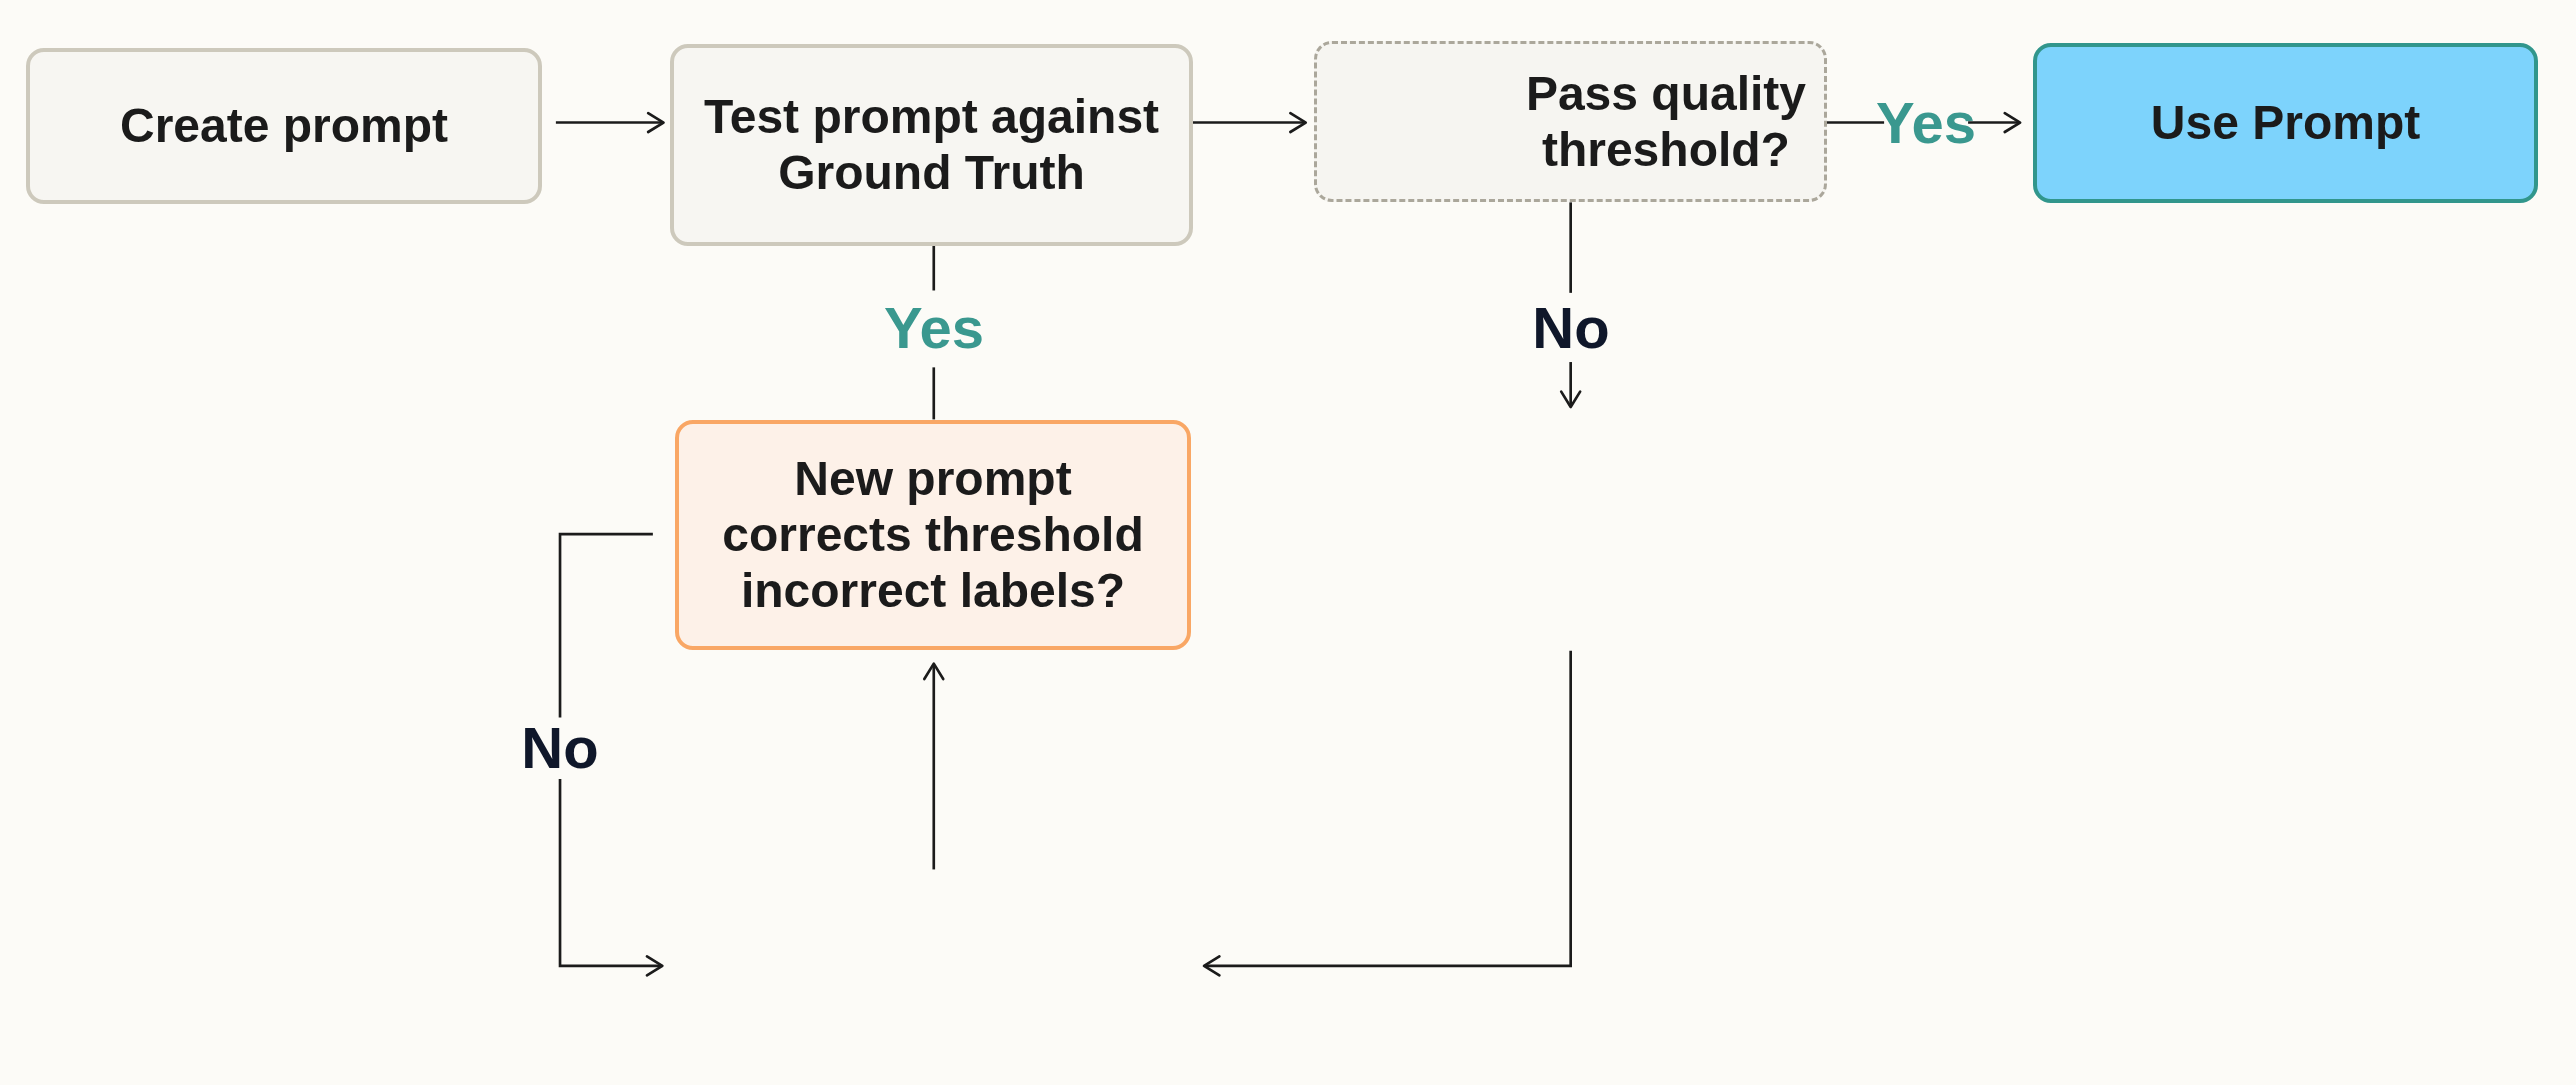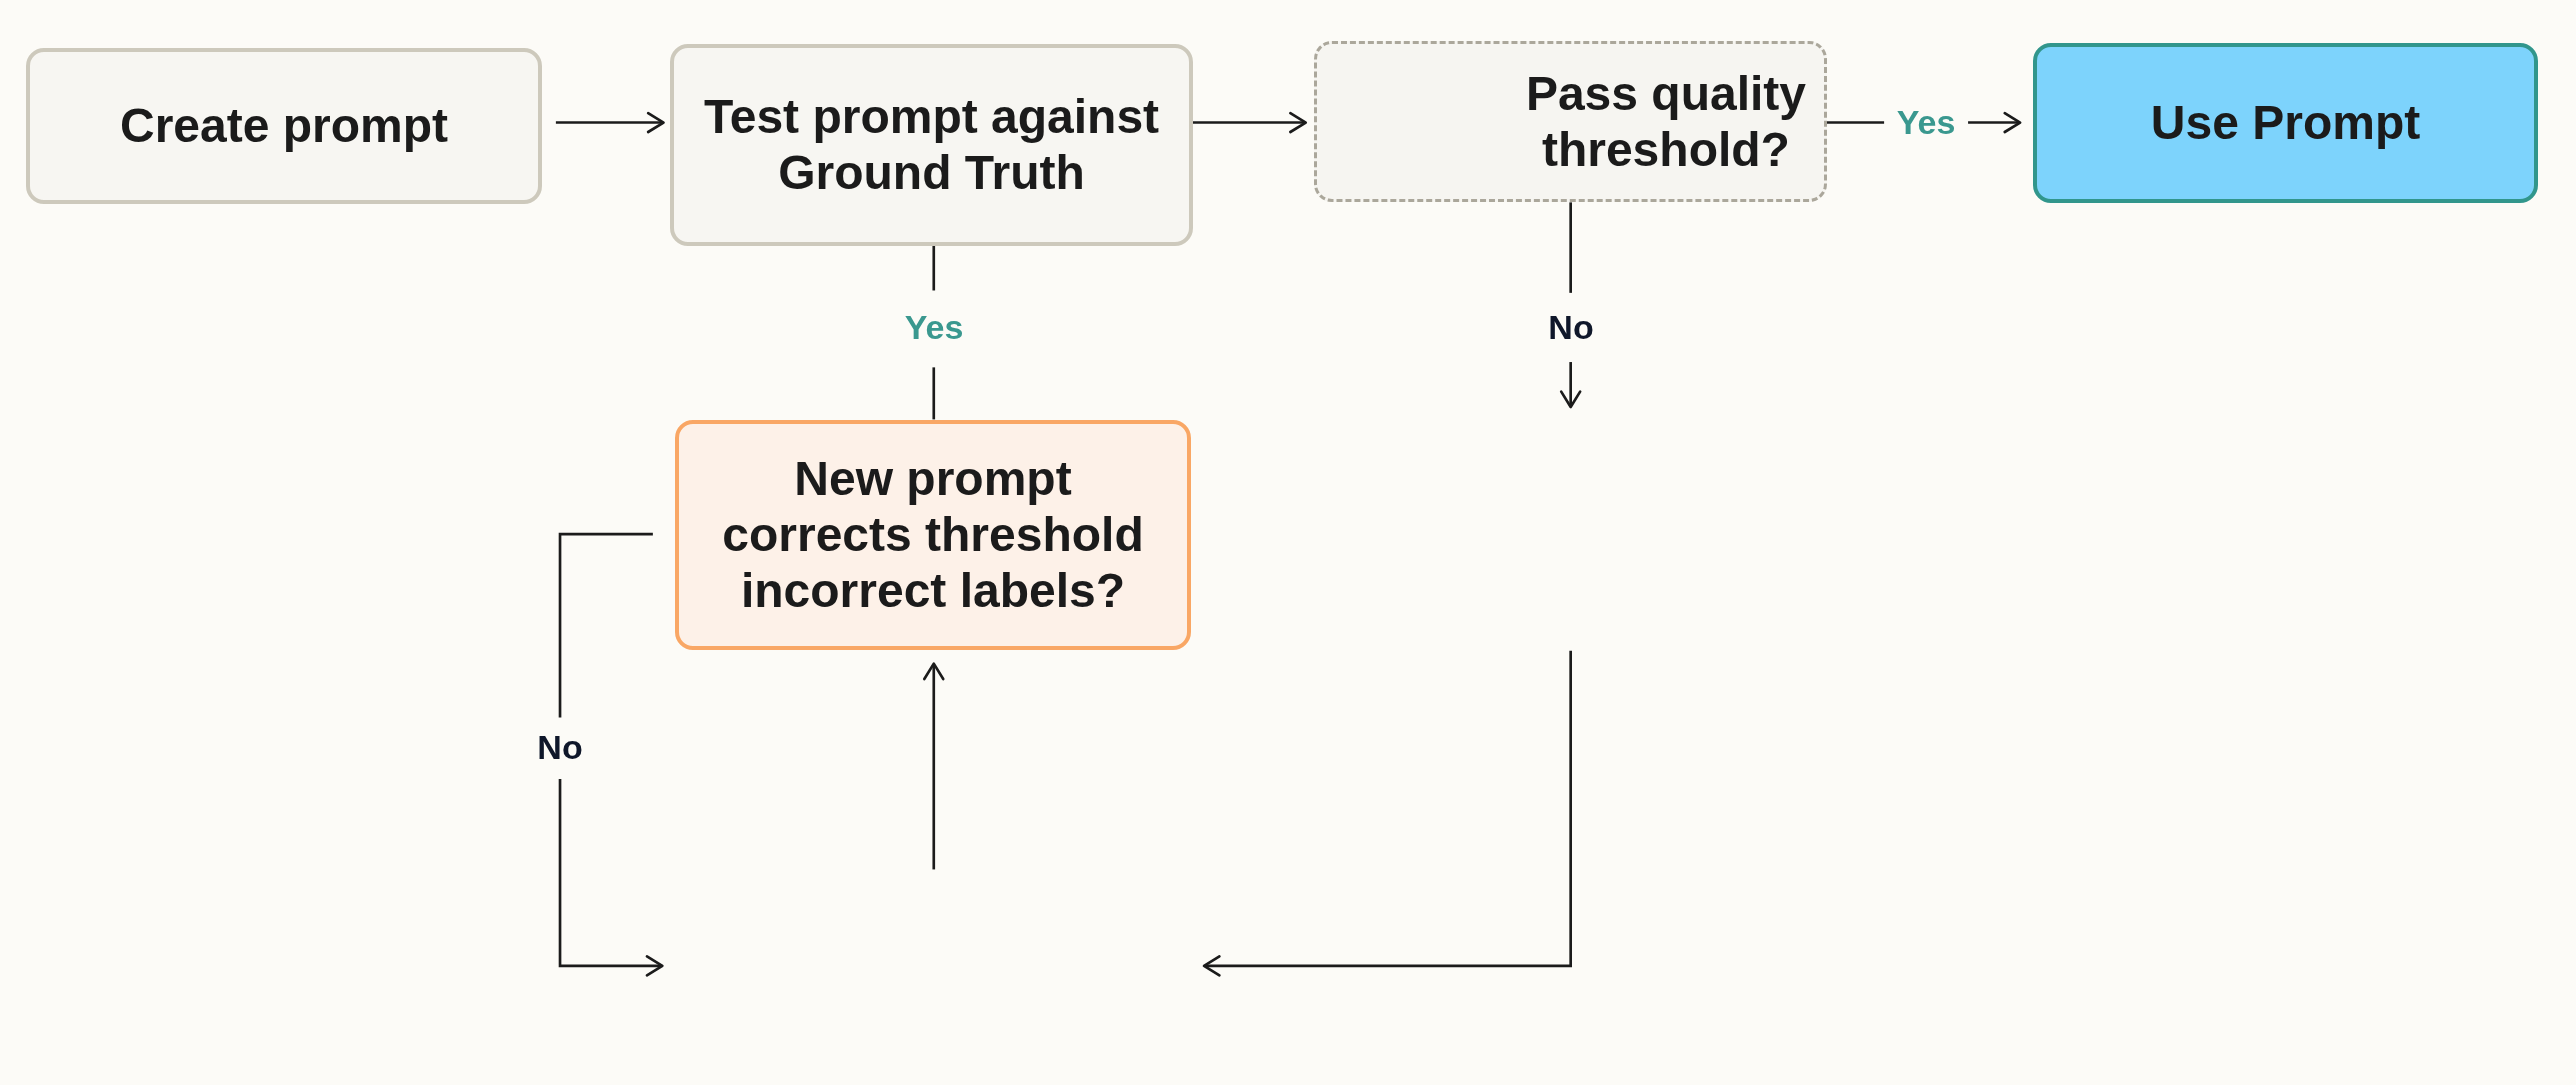--- a/index.html
+++ b/index.html
@@ -35,21 +35,21 @@
   #n-test    { left: 670px; top: 44px;   width: 523px; height: 202px; }
   #n-pass    { left: 1314px; top: 41px;   width: 513px; height: 161px; justify-content: flex-end; }
   #n-use     { left: 2033px; top: 43px;   width: 505px; height: 160px; }
   #n-corrects{ left: 675px; top: 420px;  width: 516px; height: 230px; }
   #n-review  { left: 1314px; top: 420px;  width: 513px; height: 230px; }
   #n-newver  { left: 675px; top: 870px; width: 518px; height: 164px; }
 
   .edge-label {
     position: absolute;
     transform: translate(-50%, -50%);
-    font-size: 34px; font-weight: 700;
+    font-size: 58px; font-weight: 700;
     white-space: nowrap;
   }
   .teal  { color: #3A988F; }
   .coral { color: #0f172a; }
 
   #lbl-yes-use    { left: 1926px; top: 122px; }
   #lbl-yes-retest { left: 934px; top: 327px; }
   #lbl-no-review  { left: 1571px; top: 327px; }
   #lbl-no-loop    { left: 560px;  top: 747px; }
 </style>

